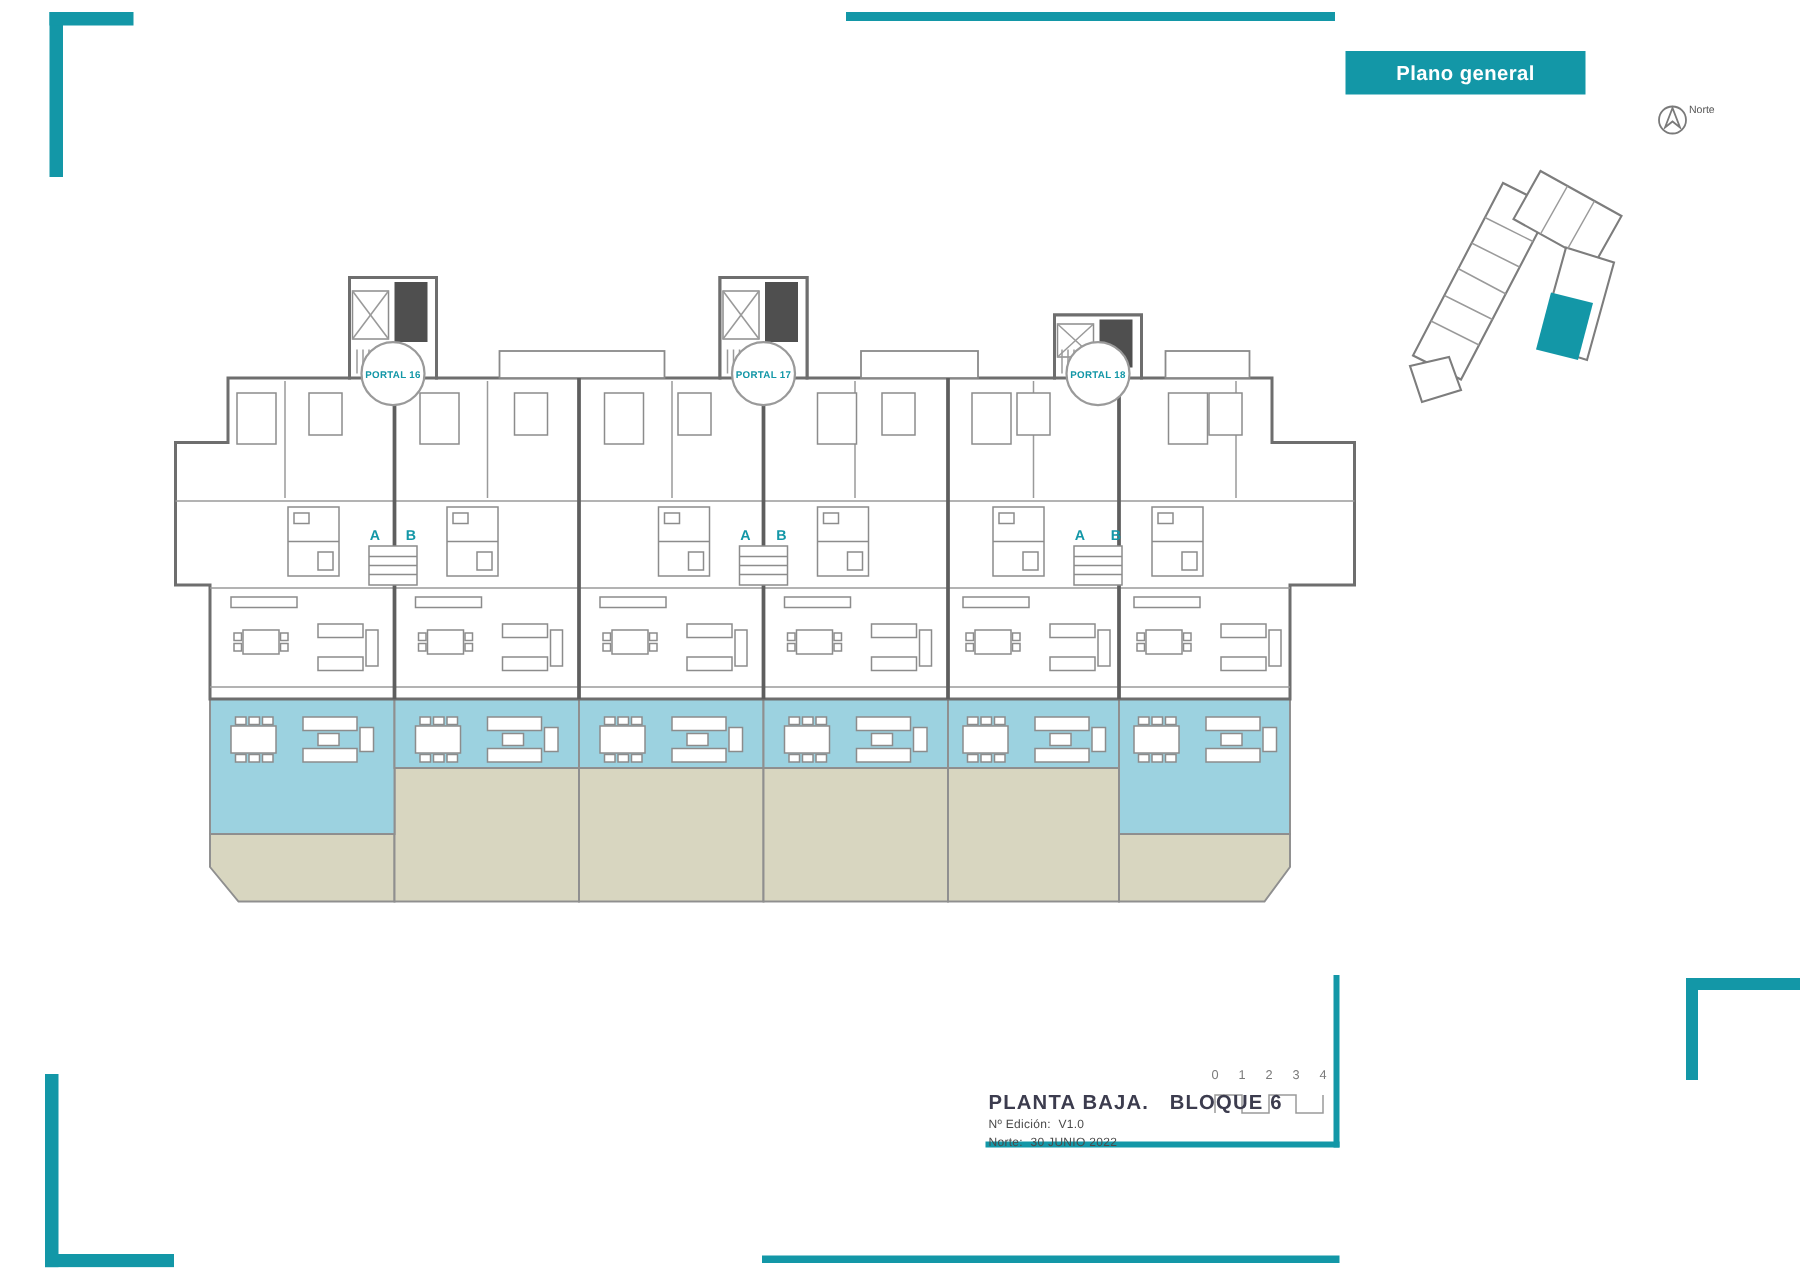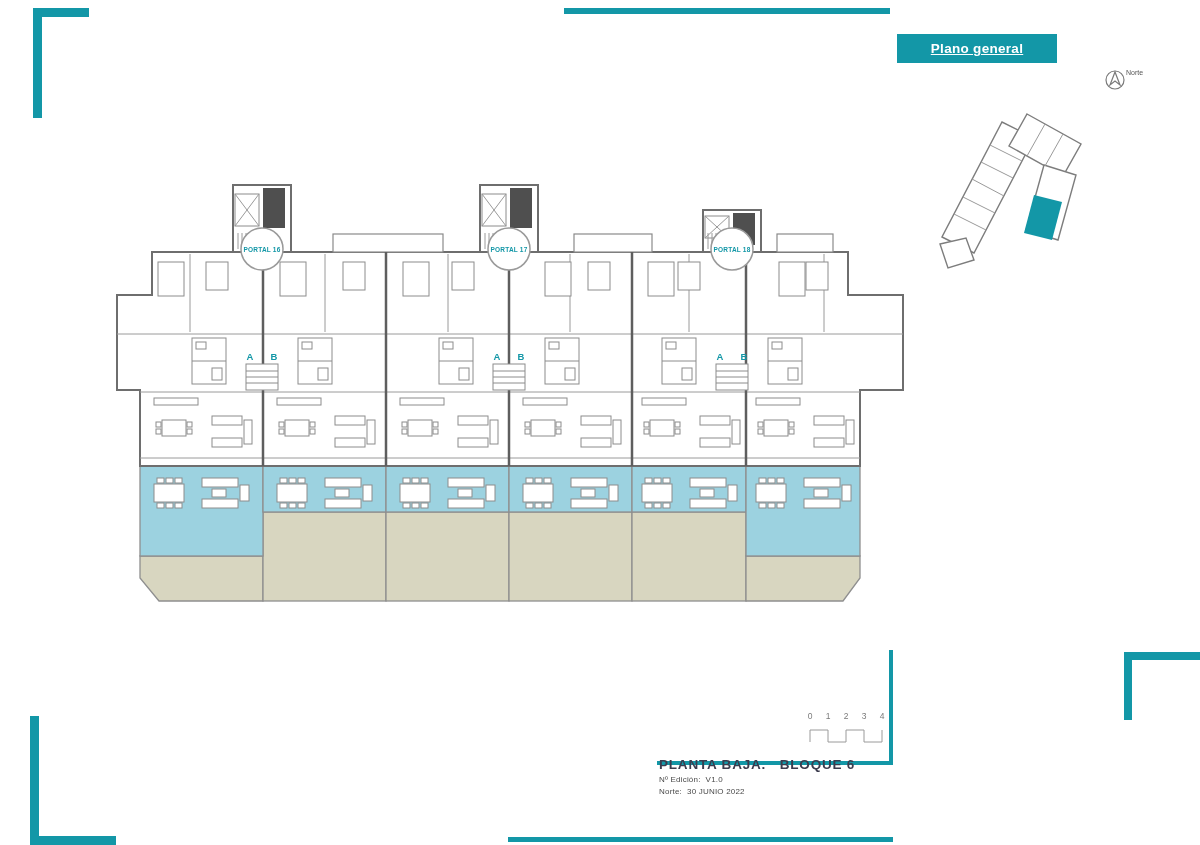--- a/index.html
+++ b/index.html
@@ -1,22 +1,22 @@
 <!DOCTYPE html>
 <html><head>
 <meta charset="utf-8">
 <style>
   html,body{margin:0;padding:0;background:#ffffff;}
   body{font-family:"Liberation Sans",sans-serif;}
   .page{position:relative;width:1200px;height:845px;background:#ffffff;overflow:hidden;}
   .bar{position:absolute;}
   .badge{position:absolute;left:897px;top:34px;width:160px;height:29px;color:#ffffff;
          font-weight:bold;font-size:13.5px;display:flex;align-items:center;justify-content:center;
-         letter-spacing:.3px;text-decoration:underline;}
-  .title-block{position:absolute;left:659px;top:757px;}
+         letter-spacing:.3px;}
+  .title-block{position:absolute;left:659px;top:727px;}
   .tb-title{font-size:13.5px;font-weight:bold;letter-spacing:.8px;white-space:pre;color:#3c3c4e;}
   .tb-row{font-size:8px;color:#4a4a4a;margin-top:3px;display:flex;gap:5px;letter-spacing:.2px;white-space:pre;}
   svg.canvas{position:absolute;left:0;top:0;}
   .wall{fill:#ffffff;stroke:#6e6e6e;stroke-width:2;}
   .wall-thin{fill:#ffffff;stroke:#8a8a8a;stroke-width:1.2;}
   .pw{stroke:#5e5e5e;stroke-width:2.5;}
   .thin{stroke:#9a9a9a;stroke-width:1;fill:none;}
   .furn{fill:#ffffff;stroke:#8c8c8c;stroke-width:1;}
   .furn line{stroke:#8c8c8c;}
   .plot{stroke:#8f8f8f;stroke-width:1.3;}

